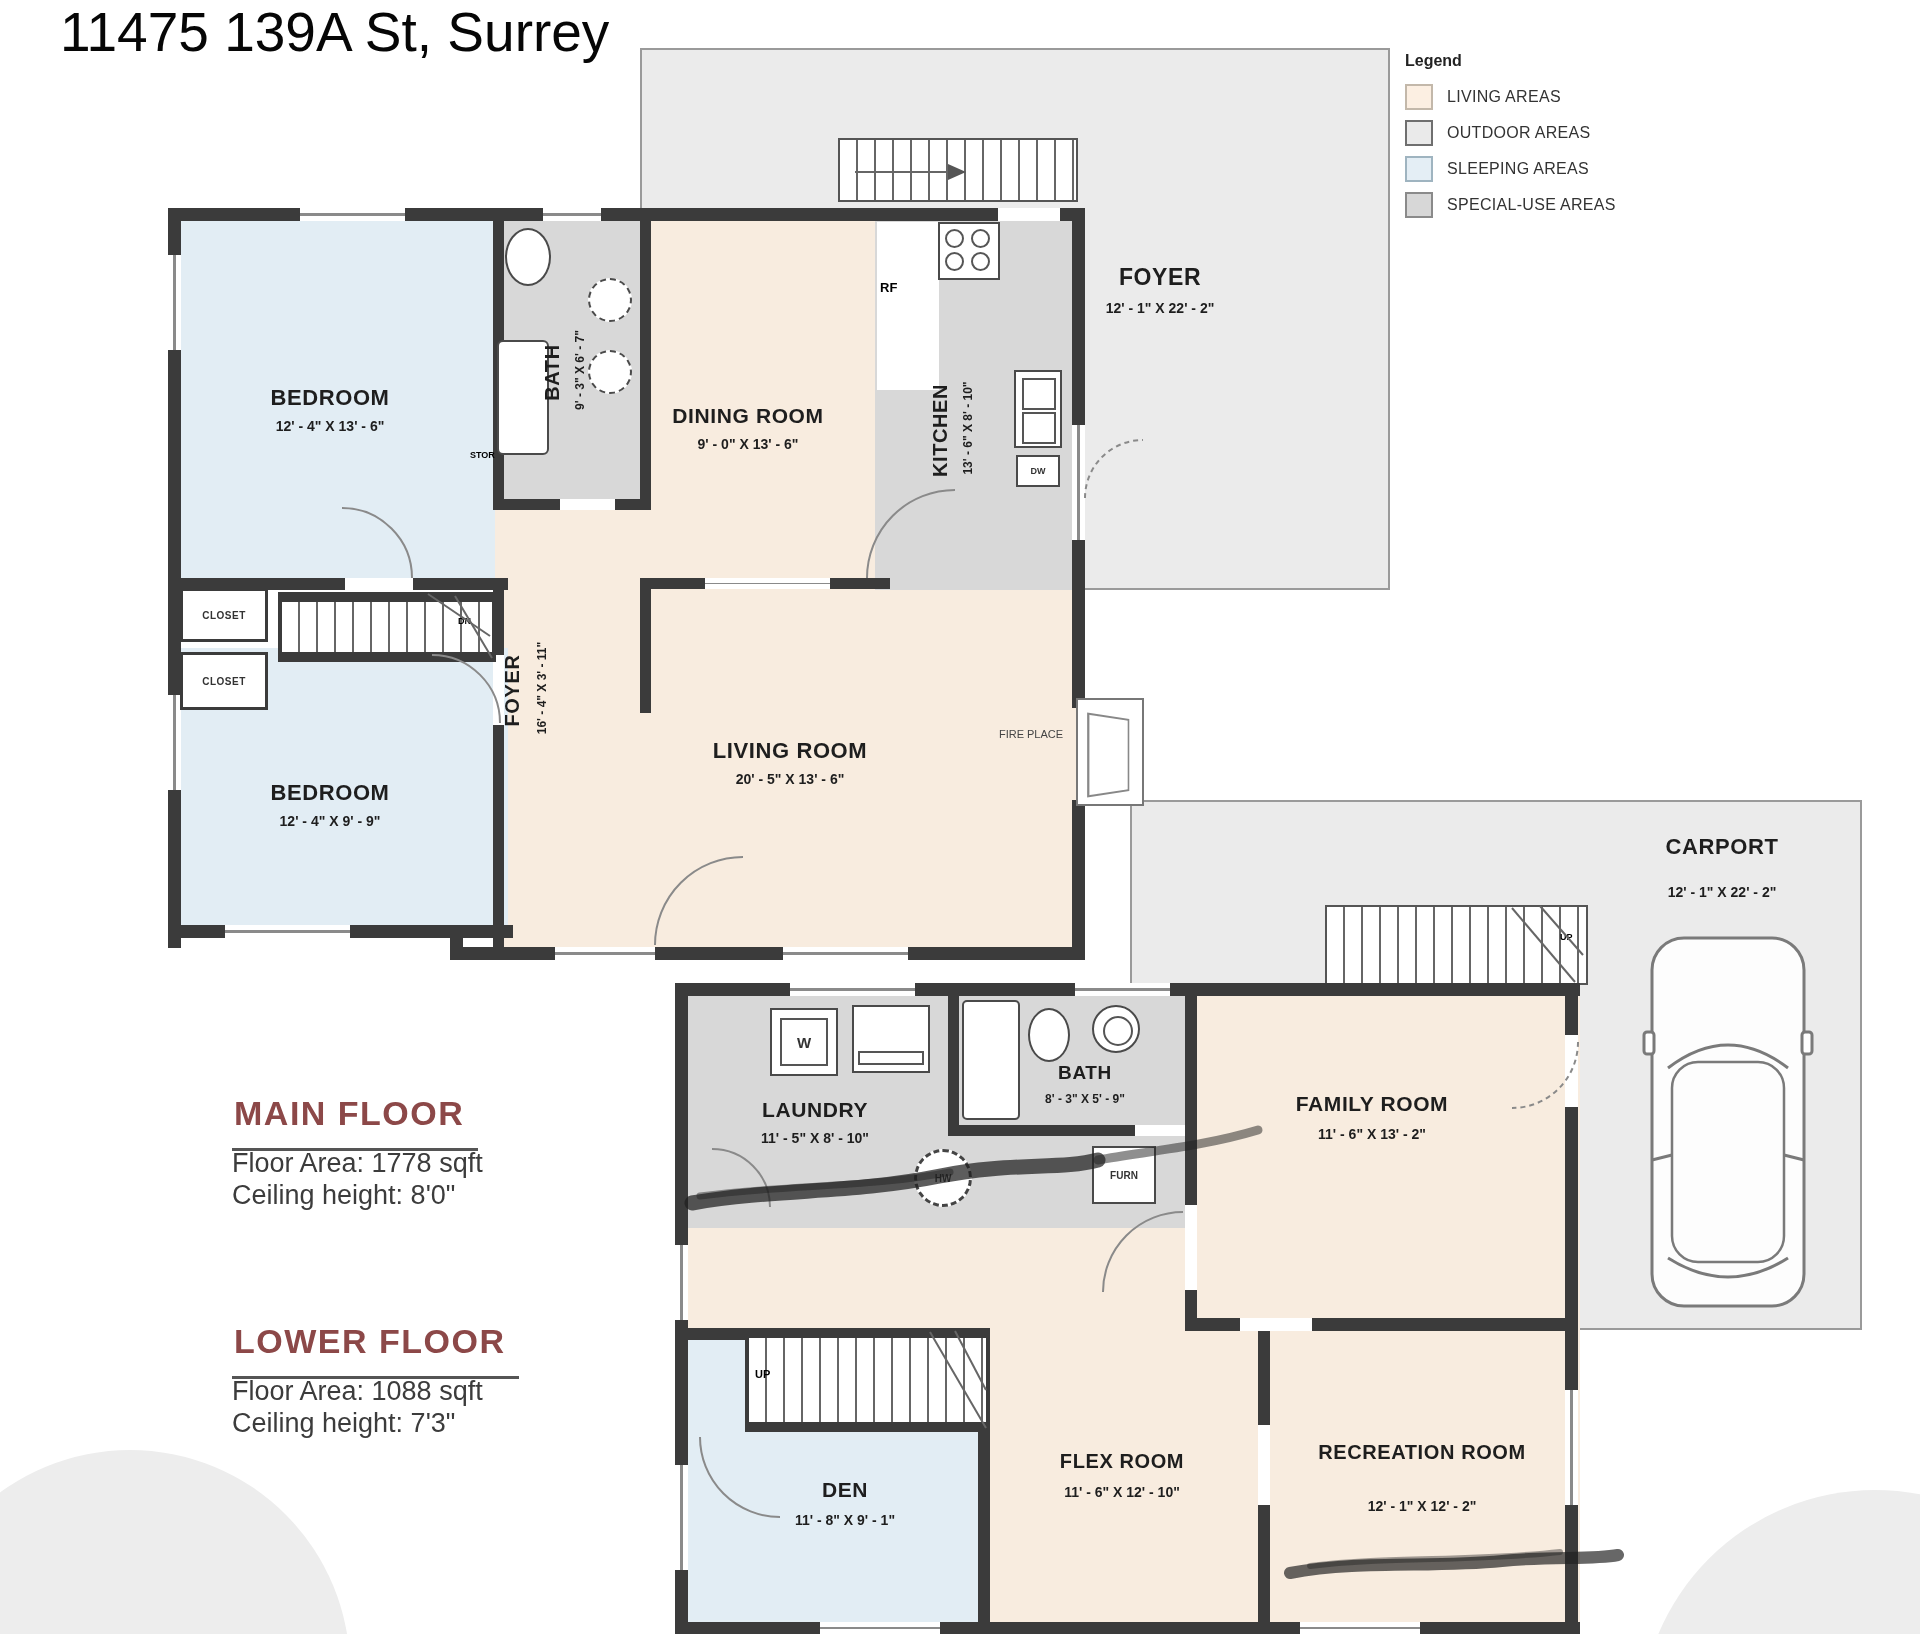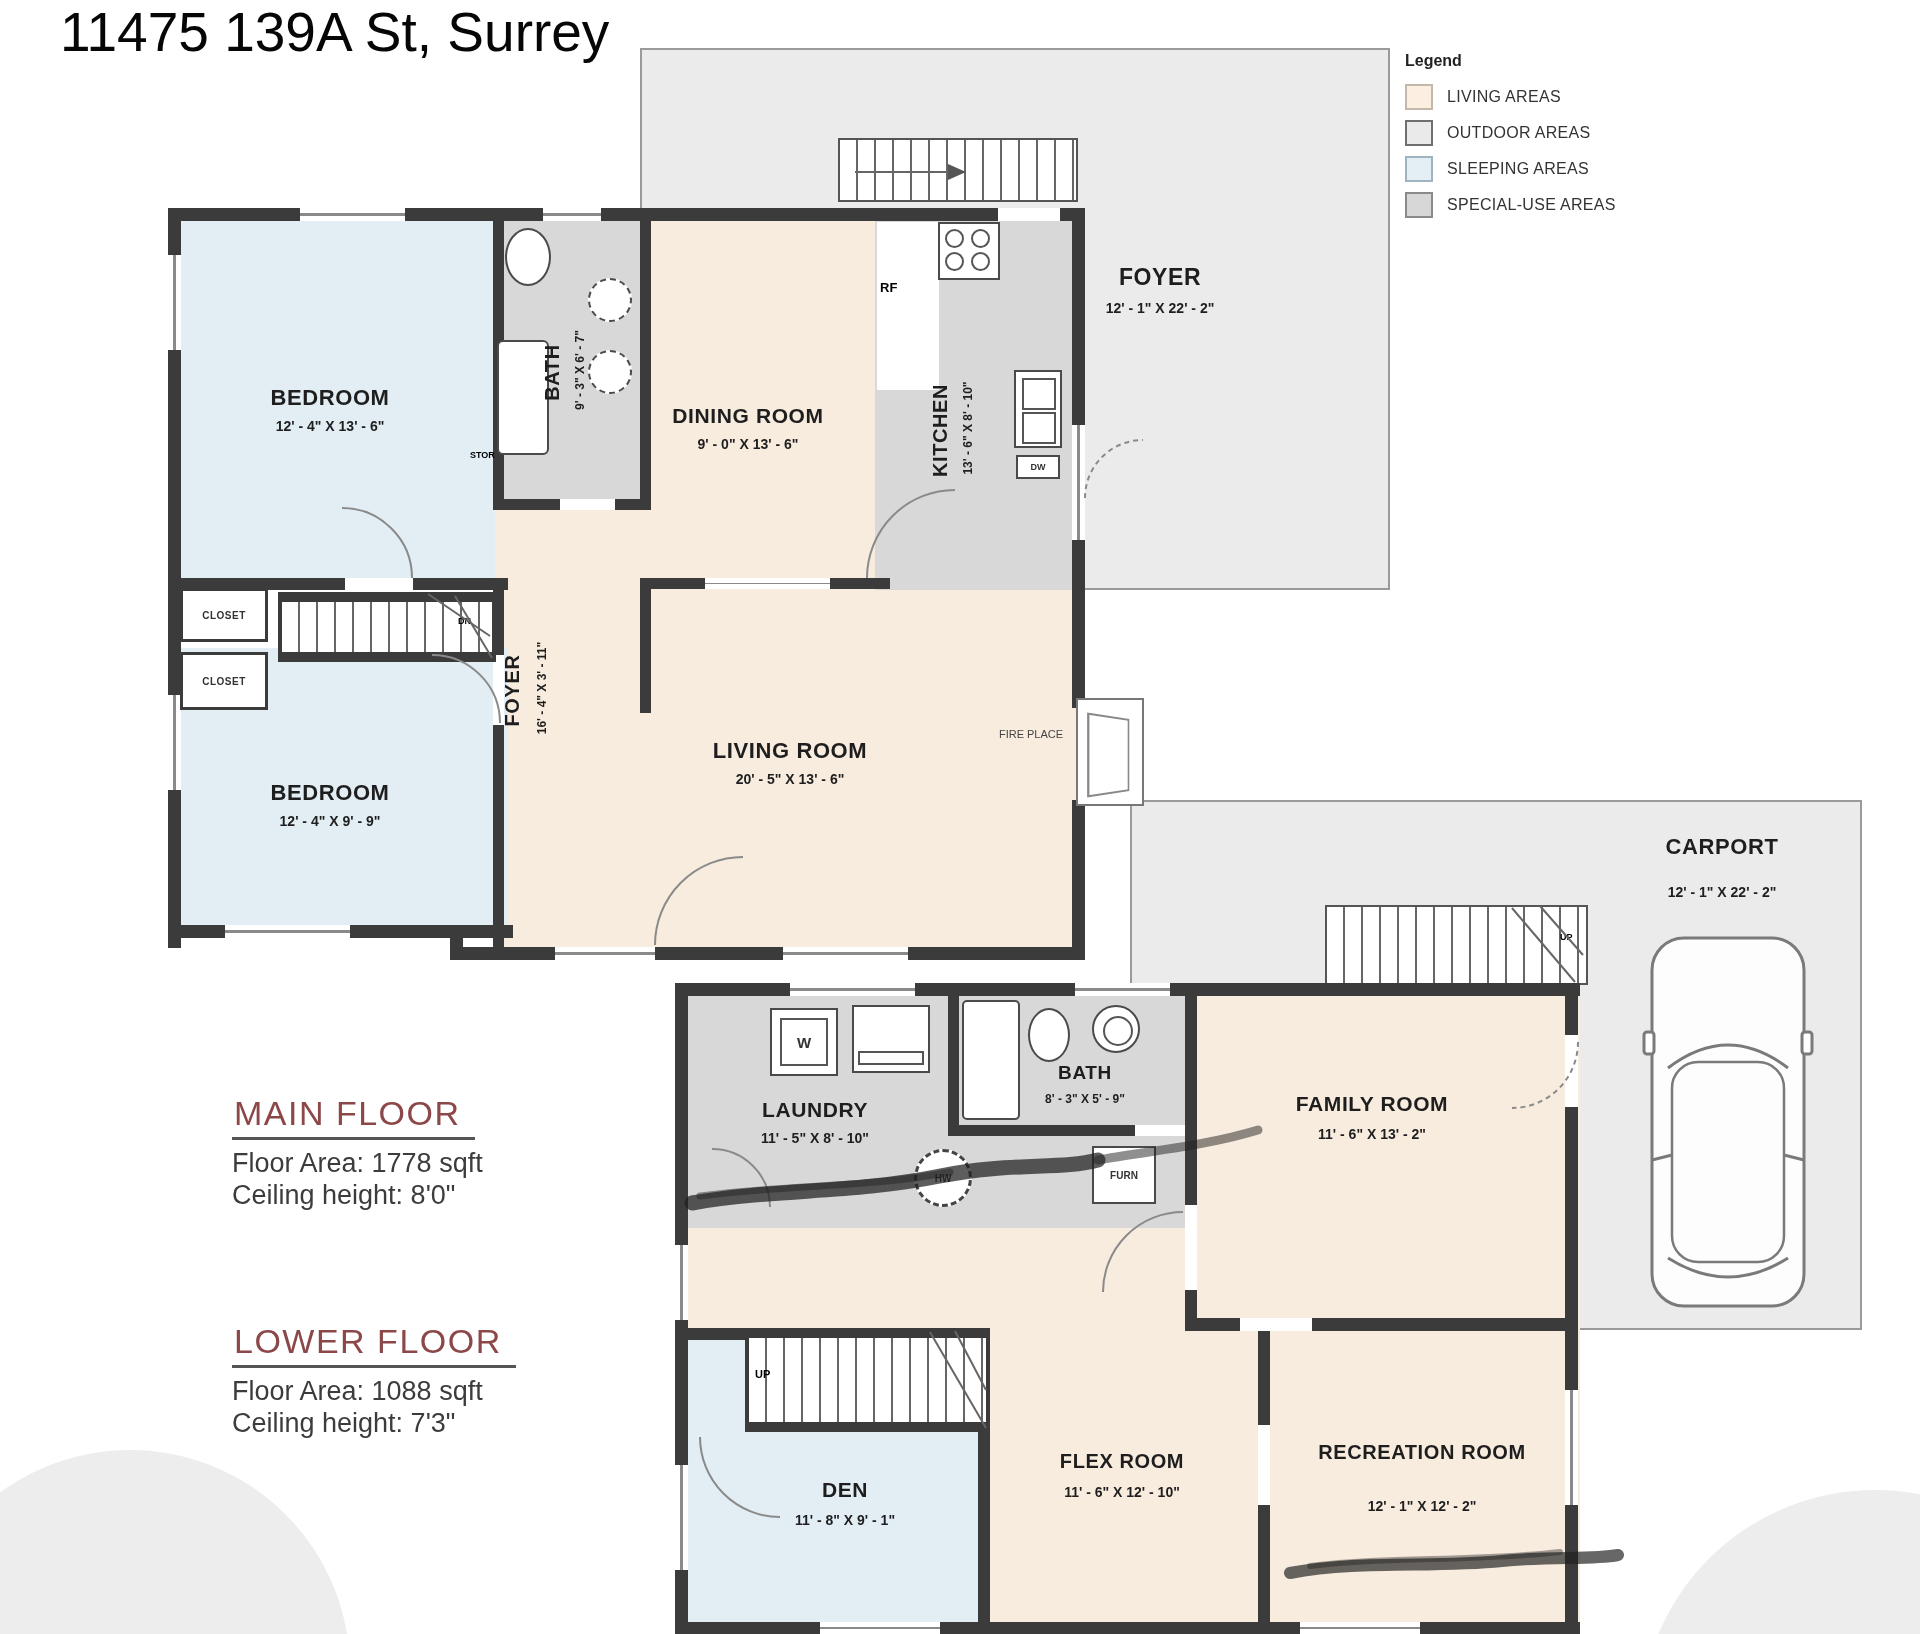--- a/index.html
+++ b/index.html
@@ -19,22 +19,22 @@
   .circ{border-radius:50%;}
   .rname{position:absolute;font-weight:700;color:#1e1e1e;text-align:center;letter-spacing:.6px;
          white-space:nowrap;z-index:20;}
   .rdims{position:absolute;font-weight:700;color:#1e1e1e;text-align:center;white-space:nowrap;z-index:20;}
   .vert{transform:rotate(-90deg);}
   .tiny{position:absolute;font-weight:700;color:#000000;z-index:20;white-space:nowrap;}
   .fixlabel{display:flex;align-items:center;justify-content:center;font-weight:700;color:#333;}
   .legend-row{display:flex;align-items:center;margin-bottom:10px;}
   .legend-swatch{width:28px;height:26px;border:2px solid #888;box-sizing:border-box;margin-right:14px;}
   .legend-label{font-size:16px;color:#333;letter-spacing:.3px;}
-  .info-head{position:absolute;font-size:34px;font-weight:400;color:#8c4848;letter-spacing:1.5px;
-             border-bottom:3px solid #555;padding:0 14px 4px 2px;z-index:20;}
+  .info-head{position:absolute;font-size:34px;font-weight:700;color:#8c4848;letter-spacing:1.5px;
+             border-bottom:3px solid #555;padding:0 14px 15px 2px;z-index:20;}
   .info-line{position:absolute;font-size:27px;color:#3c3c3c;z-index:20;}
   .deco-circle{position:absolute;border-radius:50%;background:#ededed;z-index:1;}
   svg.overlay{position:absolute;left:0;top:0;z-index:30;pointer-events:none;}
   .burners{display:grid;grid-template-columns:1fr 1fr;gap:4px;padding:5px;}
   .burners div{width:15px;height:15px;border:2px solid #555;border-radius:50%;}
 </style>
 </head>
 <body>
 
 <div id="canvas">
@@ -127,21 +127,21 @@
         <div></div>
         <div></div>
         <div></div>
         <div></div>
       </div>
   </div>
   <div class="box" style="left:1014px;top:370px;width:48px;height:78px;">
     <div style="position:absolute;left:6px;top:6px;width:30px;height:28px;border:2px solid #555;"></div>
     <div style="position:absolute;left:6px;top:40px;width:30px;height:28px;border:2px solid #555;"></div>
   </div>
-  <div class="box" style="left:1016px;top:455px;width:44px;height:24px;">
+  <div class="box" style="left:1016px;top:455px;width:44px;height:32px;">
     <div class="fixlabel" style="width:100%;height:100%;font-size:9px;">DW</div>
   </div>
 
   <div class="box" style="left:1076px;top:698px;width:68px;height:108px;border:2px solid #777;">
     <div style="position:absolute;left:10px;top:16px;width:40px;height:74px;border:2px solid #888;transform:perspective(80px) rotateY(18deg);"></div>
   </div>
   <div class="tiny" style="left:995px;top:728px;width:72px;font-size:11px;font-weight:400;color:#444;text-align:center;white-space:normal;line-height:1.15;">FIRE PLACE</div>
 
   <div class="rname" style="left:205px;top:385px;width:250px;font-size:22px;">BEDROOM</div>
   <div class="rdims" style="left:230px;top:418px;width:200px;font-size:14px;">12' - 4" X 13' - 6"</div>

